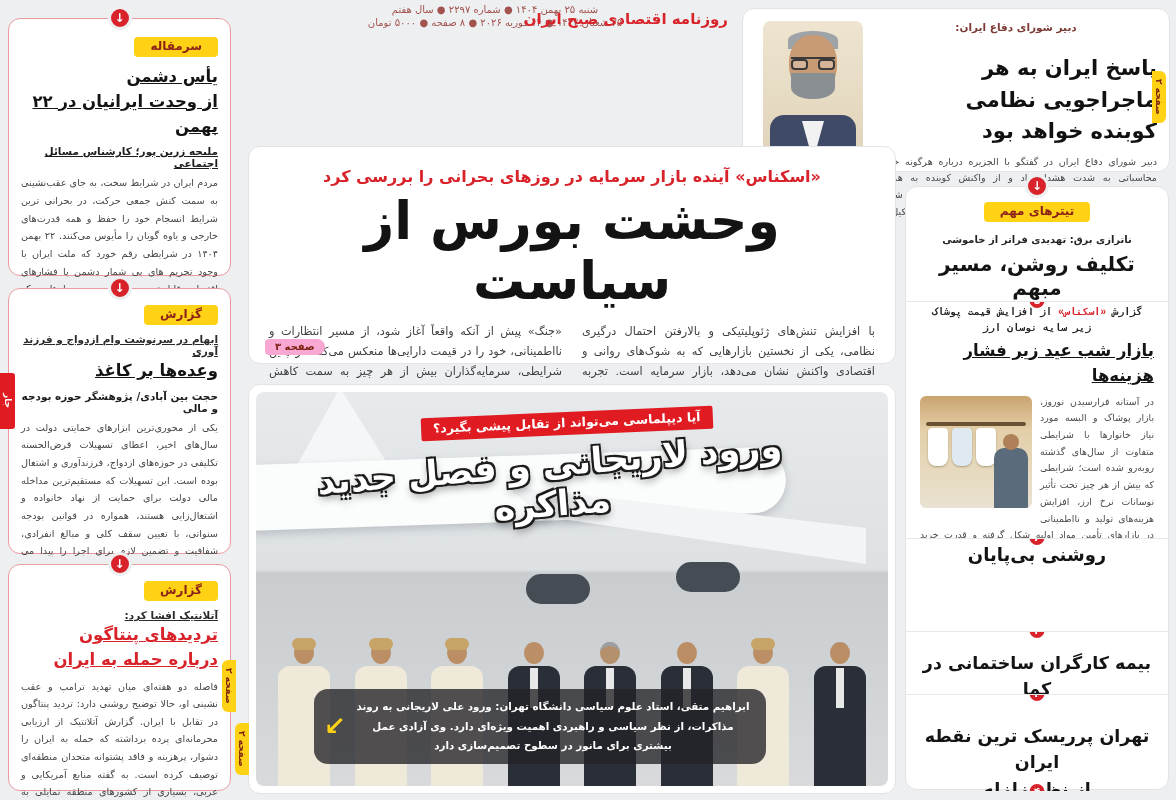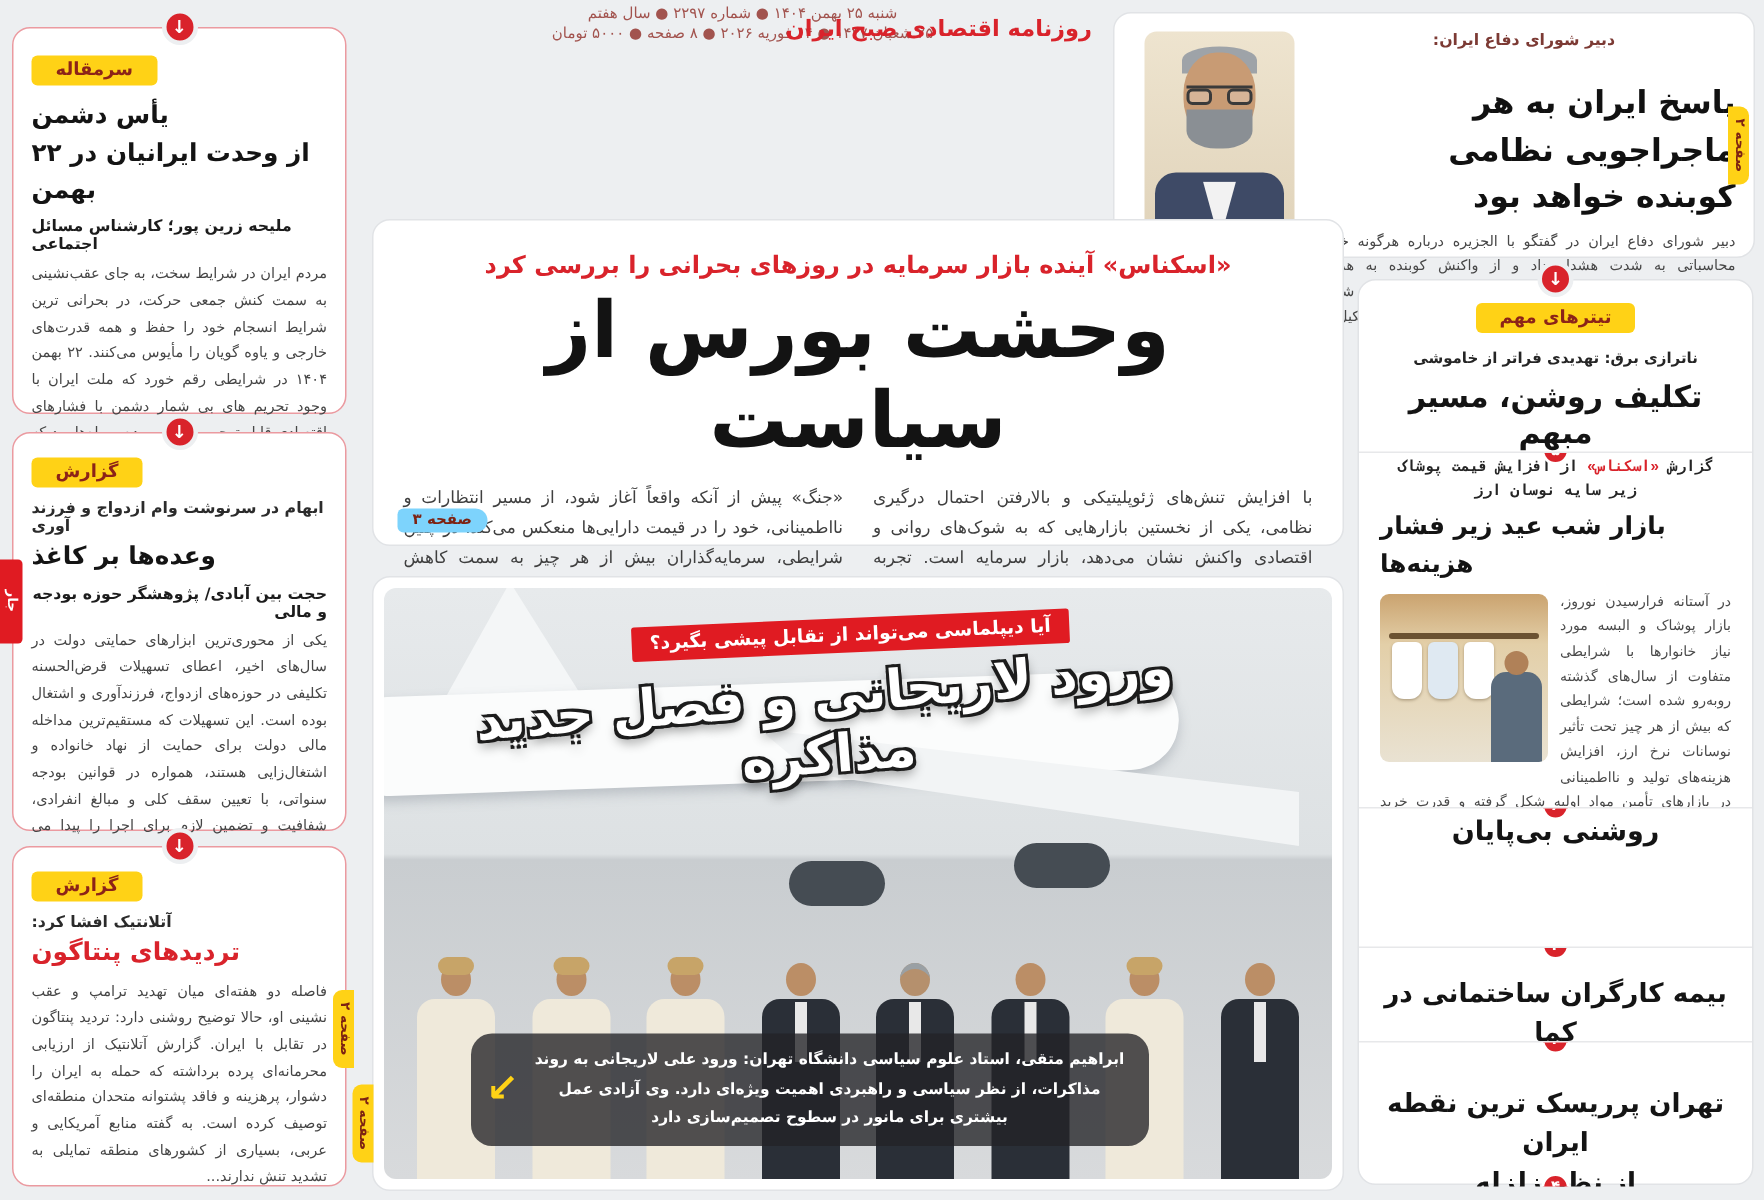--- a/index.html
+++ b/index.html
@@ -16,29 +16,29 @@
   .arrow-circle {
     position:absolute; top:-13px; left:50%; transform:translateX(-50%);
     width:24px; height:24px; border-radius:50%; background:#d9232b;
     border:3px solid #edeff1; color:#fff; font-size:12px; font-weight:bold;
     display:flex; align-items:center; justify-content:center; line-height:1;
   }
   .tag {
     display:inline-block; background:#ffd216; color:#8c2318;
     font-size:12px; font-weight:bold; padding:2px 16px 4px; border-radius:4px;
   }
-  .center { text-align:left; }
+  .center { text-align:right;text-decoration:underline; }
   .kicker-sm { font-size:10.5px; font-weight:bold; color:#2b2b2b; }
   .box-title { font-size:16.5px; font-weight:bold; color:#141414; line-height:1.5; }
   .byline { font-size:10.5px; font-weight:bold; color:#1c1c1c; margin-top:6px; }
   .body-txt { font-size:9.7px; color:#464646; line-height:1.82; text-align:justify; margin-top:5px; }
   .read-link { font-size:10px; font-weight:bold; color:#d9232b; text-align:center; margin-top:7px; }
   .sq { display:inline-block; width:5px; height:5px; background:#d9232b; margin-left:4px; vertical-align:middle; }
   .page-badge {
-    background:#7dd3fc; color:#7d2212; font-size:10px; font-weight:bold;
+    background:#f9a8d4; color:#7d2212; font-size:10px; font-weight:bold;
     padding:2px 10px 3px; border-radius:4px 8px 8px 4px; display:inline-block;
   }
   .v-badge {
     position:absolute; background:#ffd216; color:#7d2212; font-size:9px; font-weight:bold;
     writing-mode:vertical-rl; padding:8px 2px; border-radius:6px; letter-spacing:1px;
   }
   .num-circle {
     position:absolute; left:50%; transform:translateX(-50%);
     width:19px; height:19px; border-radius:50%; background:#d9232b; color:#fff;
     font-size:10px; font-weight:bold; display:flex; align-items:center; justify-content:center;
@@ -178,20 +178,21 @@
     <div class="body-txt">یکی از محوری‌ترین ابزارهای حمایتی دولت در سال‌های اخیر، اعطای تسهیلات قرض‌الحسنه تکلیفی در حوزه‌های ازدواج، فرزندآوری و اشتغال بوده است. این تسهیلات که مستقیم‌ترین مداخله مالی دولت برای حمایت از نهاد خانواده و اشتغال‌زایی هستند، همواره در قوانین بودجه سنواتی، با تعیین سقف کلی و مبالغ انفرادی، شفافیت و تضمین لازم برای اجرا را پیدا می کردند...</div>
     <div class="read-link"><span class="sq"></span><span>صفحه ۳ را بخوانید</span></div>
   </div>
 
   <div class="card redline" id="box-pentagon">
     <div class="arrow-circle">↓</div>
     <div class="center"><span class="tag">گزارش</span></div>
     <div class="kicker-sm center" style="margin-top:8px;">آتلانتیک افشا کرد:</div>
     <div class="box-title center" style="margin-top:2px;">
       <div>تردیدهای پنتاگون</div>
+      <div>درباره حمله به ایران</div>
     </div>
     <div class="body-txt">فاصله دو هفته‌ای میان تهدید ترامپ و عقب نشینی او، حالا توضیح روشنی دارد: تردید پنتاگون در تقابل با ایران. گزارش آتلانتیک از ارزیابی محرمانه‌ای پرده برداشته که حمله به ایران را دشوار، پرهزینه و فاقد پشتوانه متحدان منطقه‌ای توصیف کرده است. به گفته منابع آمریکایی و عربی، بسیاری از کشورهای منطقه تمایلی به تشدید تنش ندارند...</div>
 
   </div>
   <div class="v-badge" style="left:222px; top:660px; border-radius:6px 0 0 6px;">صفحه ۲</div>
 
   <div id="under-bar"></div>
   <div id="masthead">
     <div id="tagline">روزنامه اقتصادی صبح ایران</div>
     <div class="dateline">شنبه ۲۵ بهمن ۱۴۰۴ ● شماره ۲۲۹۷ ● سال هفتم</div>

